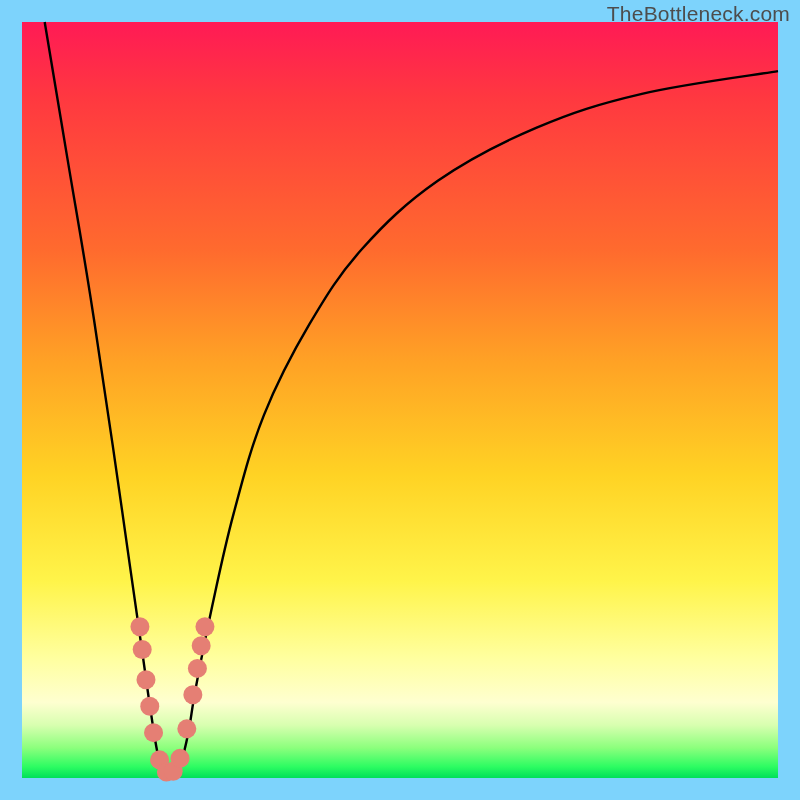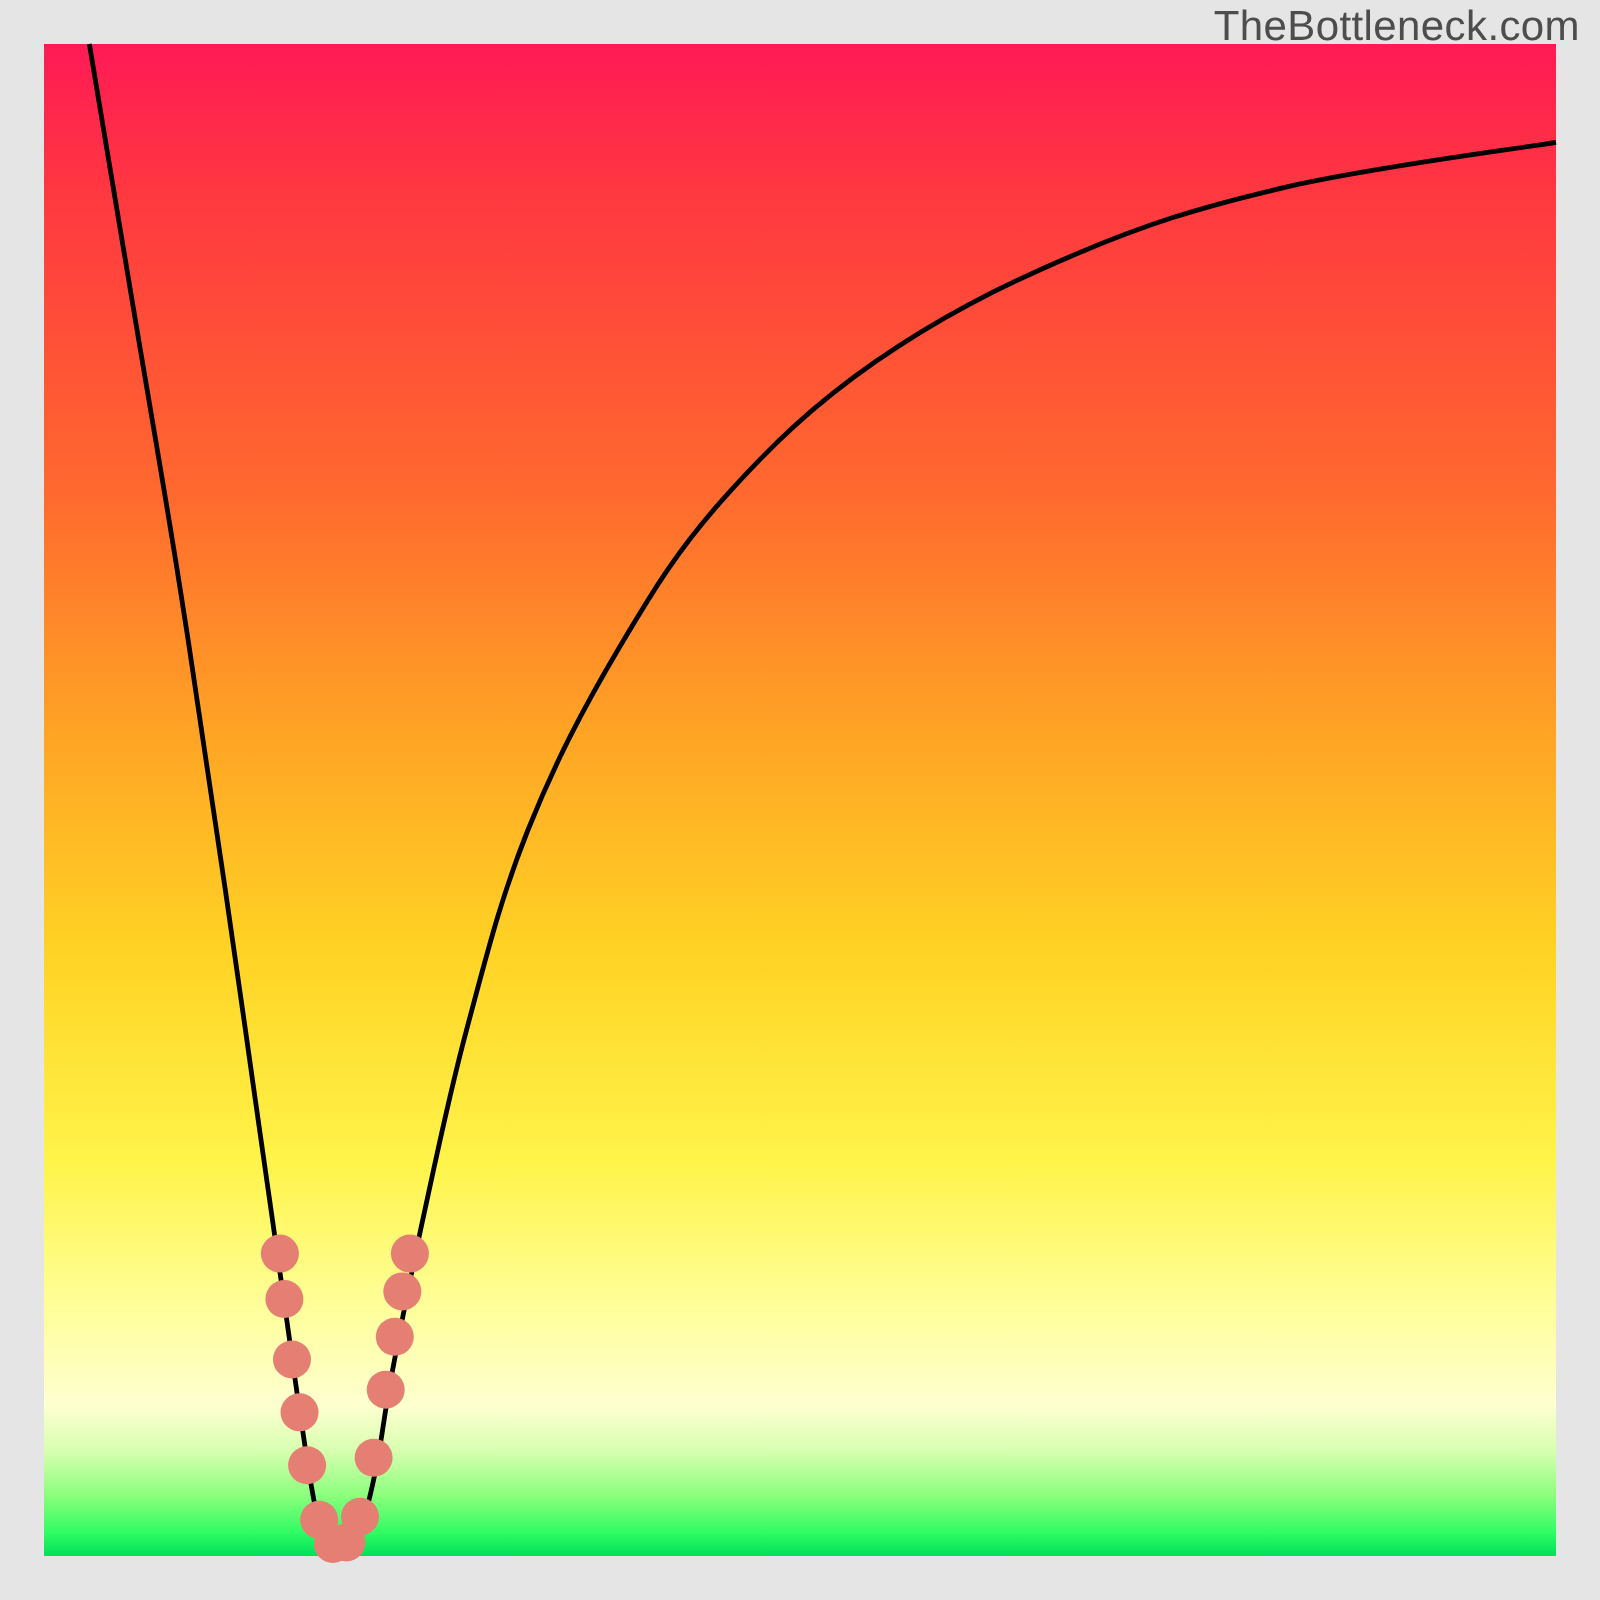--- a/index.html
+++ b/index.html
@@ -7,21 +7,21 @@
     padding: 0;
     width: 800px;
     height: 800px;
     overflow: hidden;
     background: #000;
     font-family: Arial, Helvetica, sans-serif;
   }
   .frame {
     position: absolute;
     inset: 0;
-    background: #e5e5e5;
+    background: #7dd3fc;
   }
   .plot {
     position: absolute;
     left: 22px;
     top: 22px;
     width: 756px;
     height: 756px;
     
     background: linear-gradient(
       to bottom,

